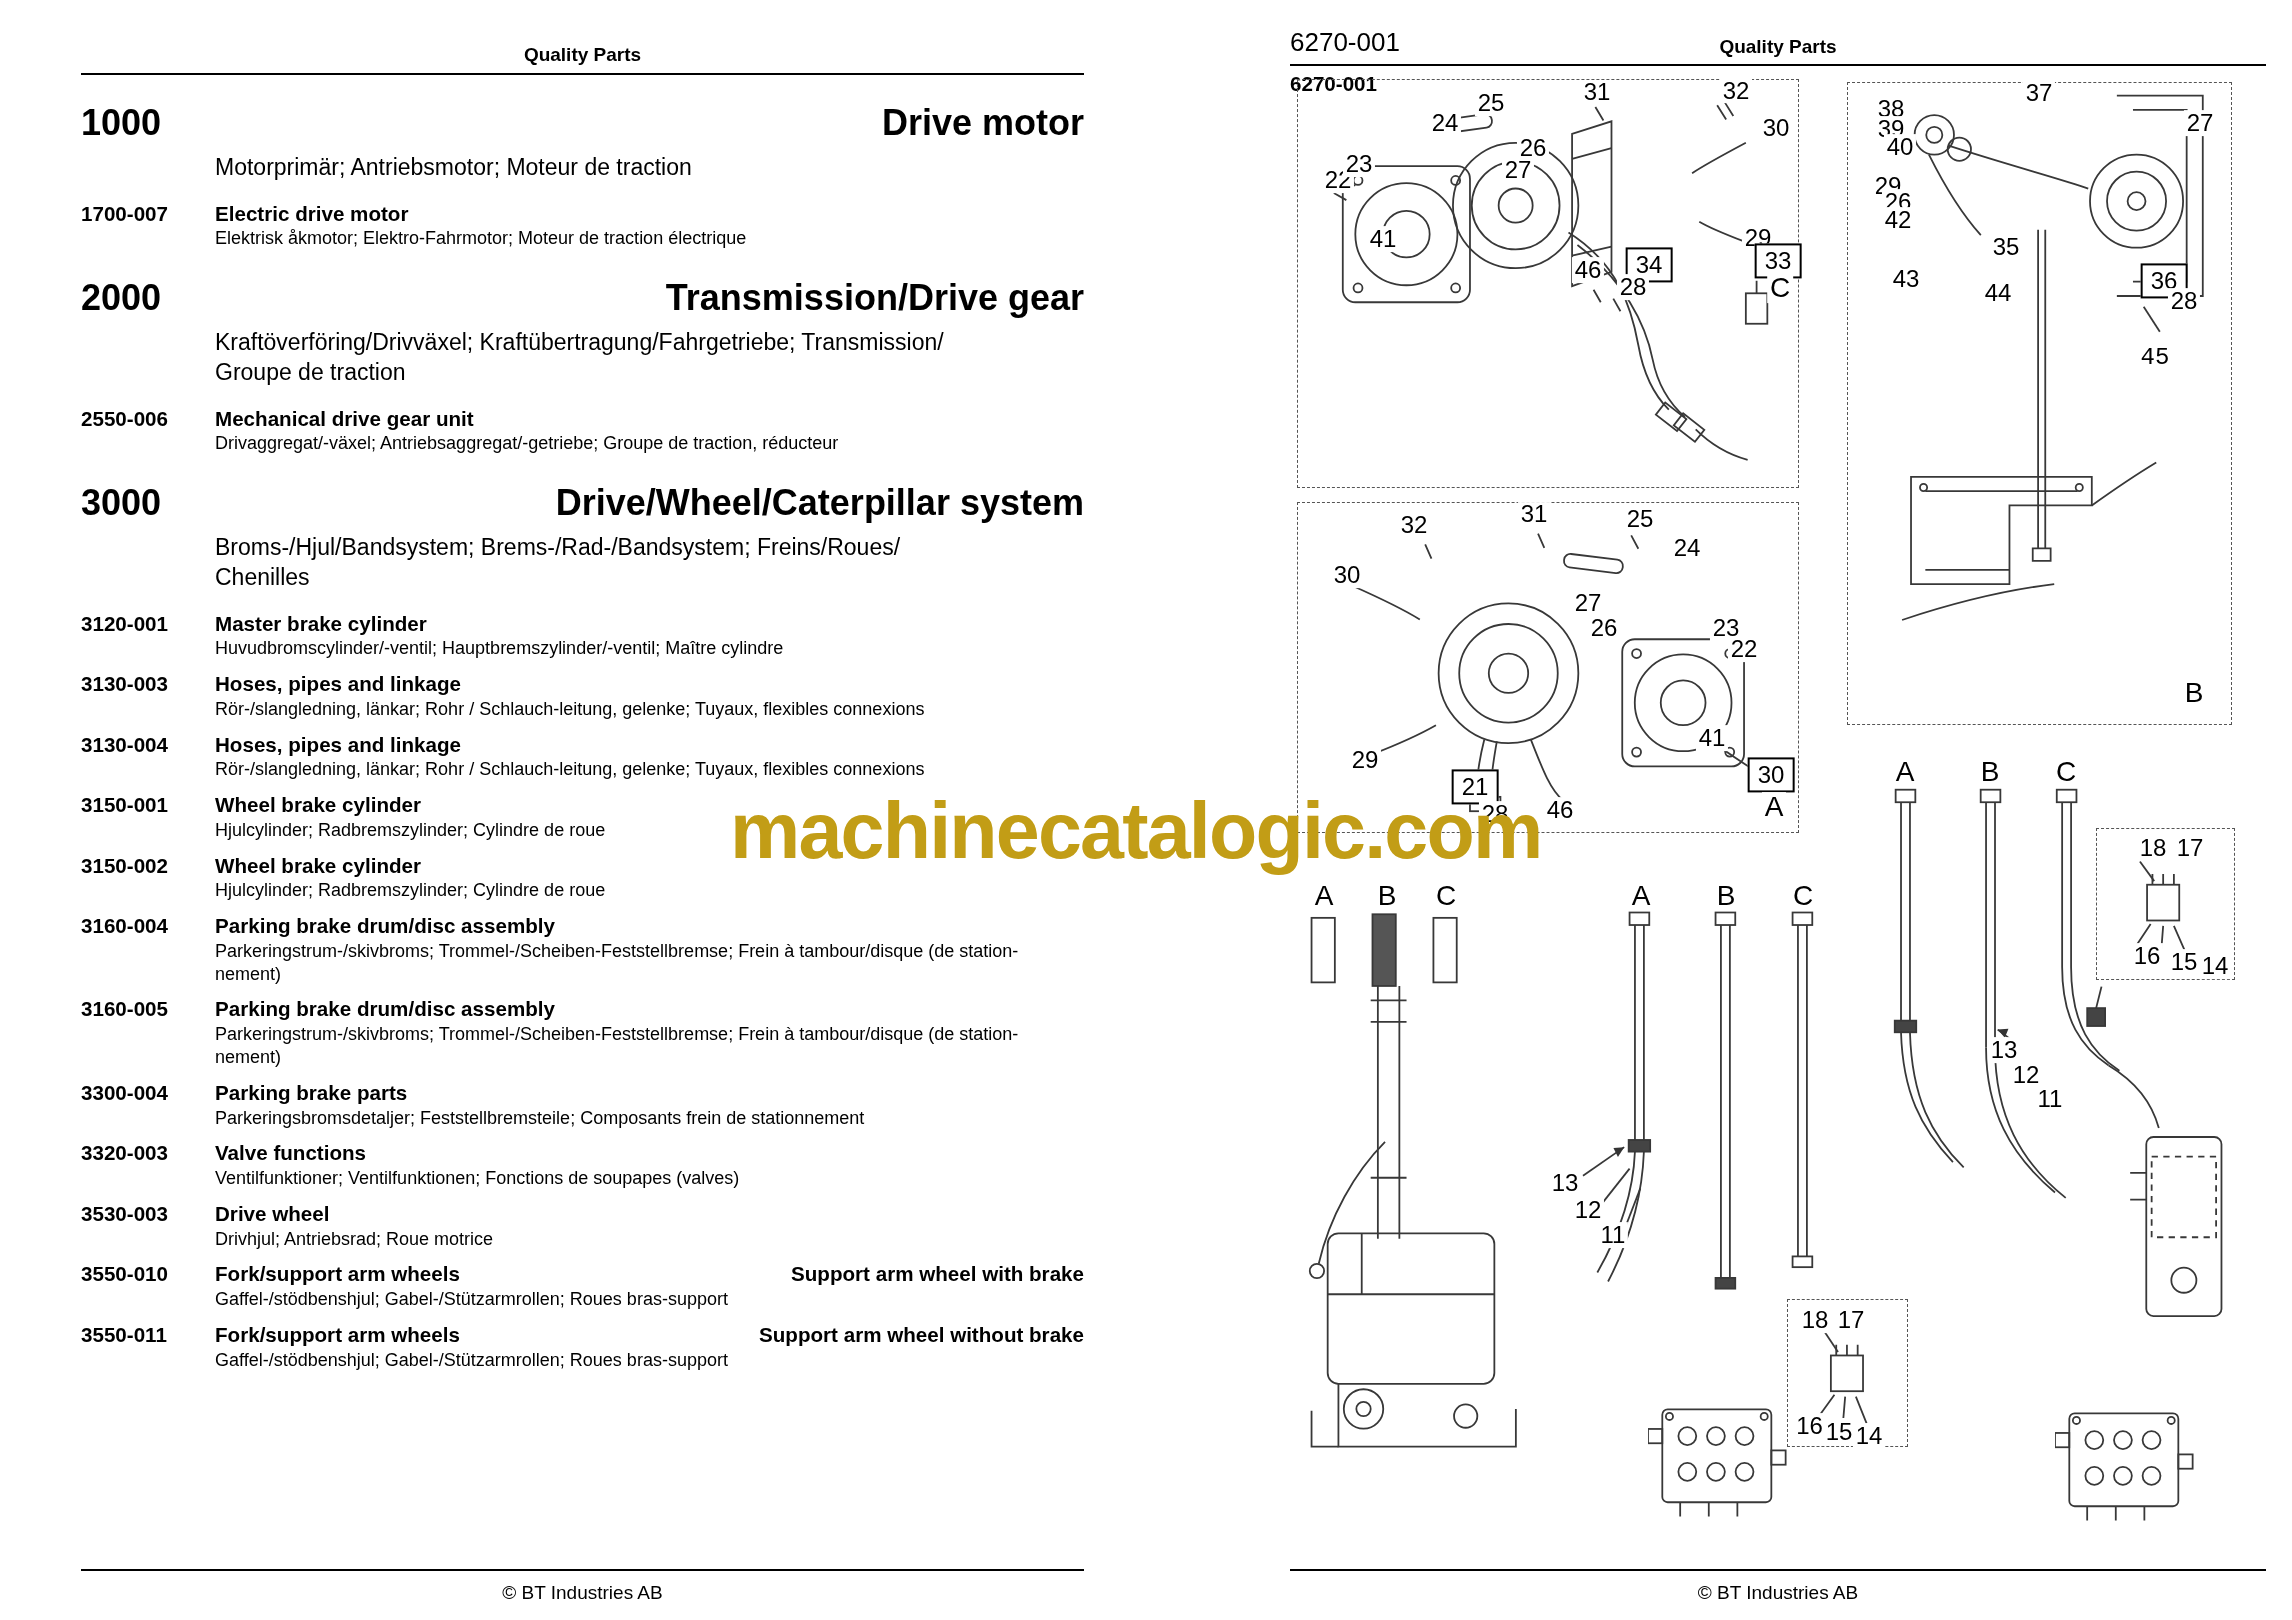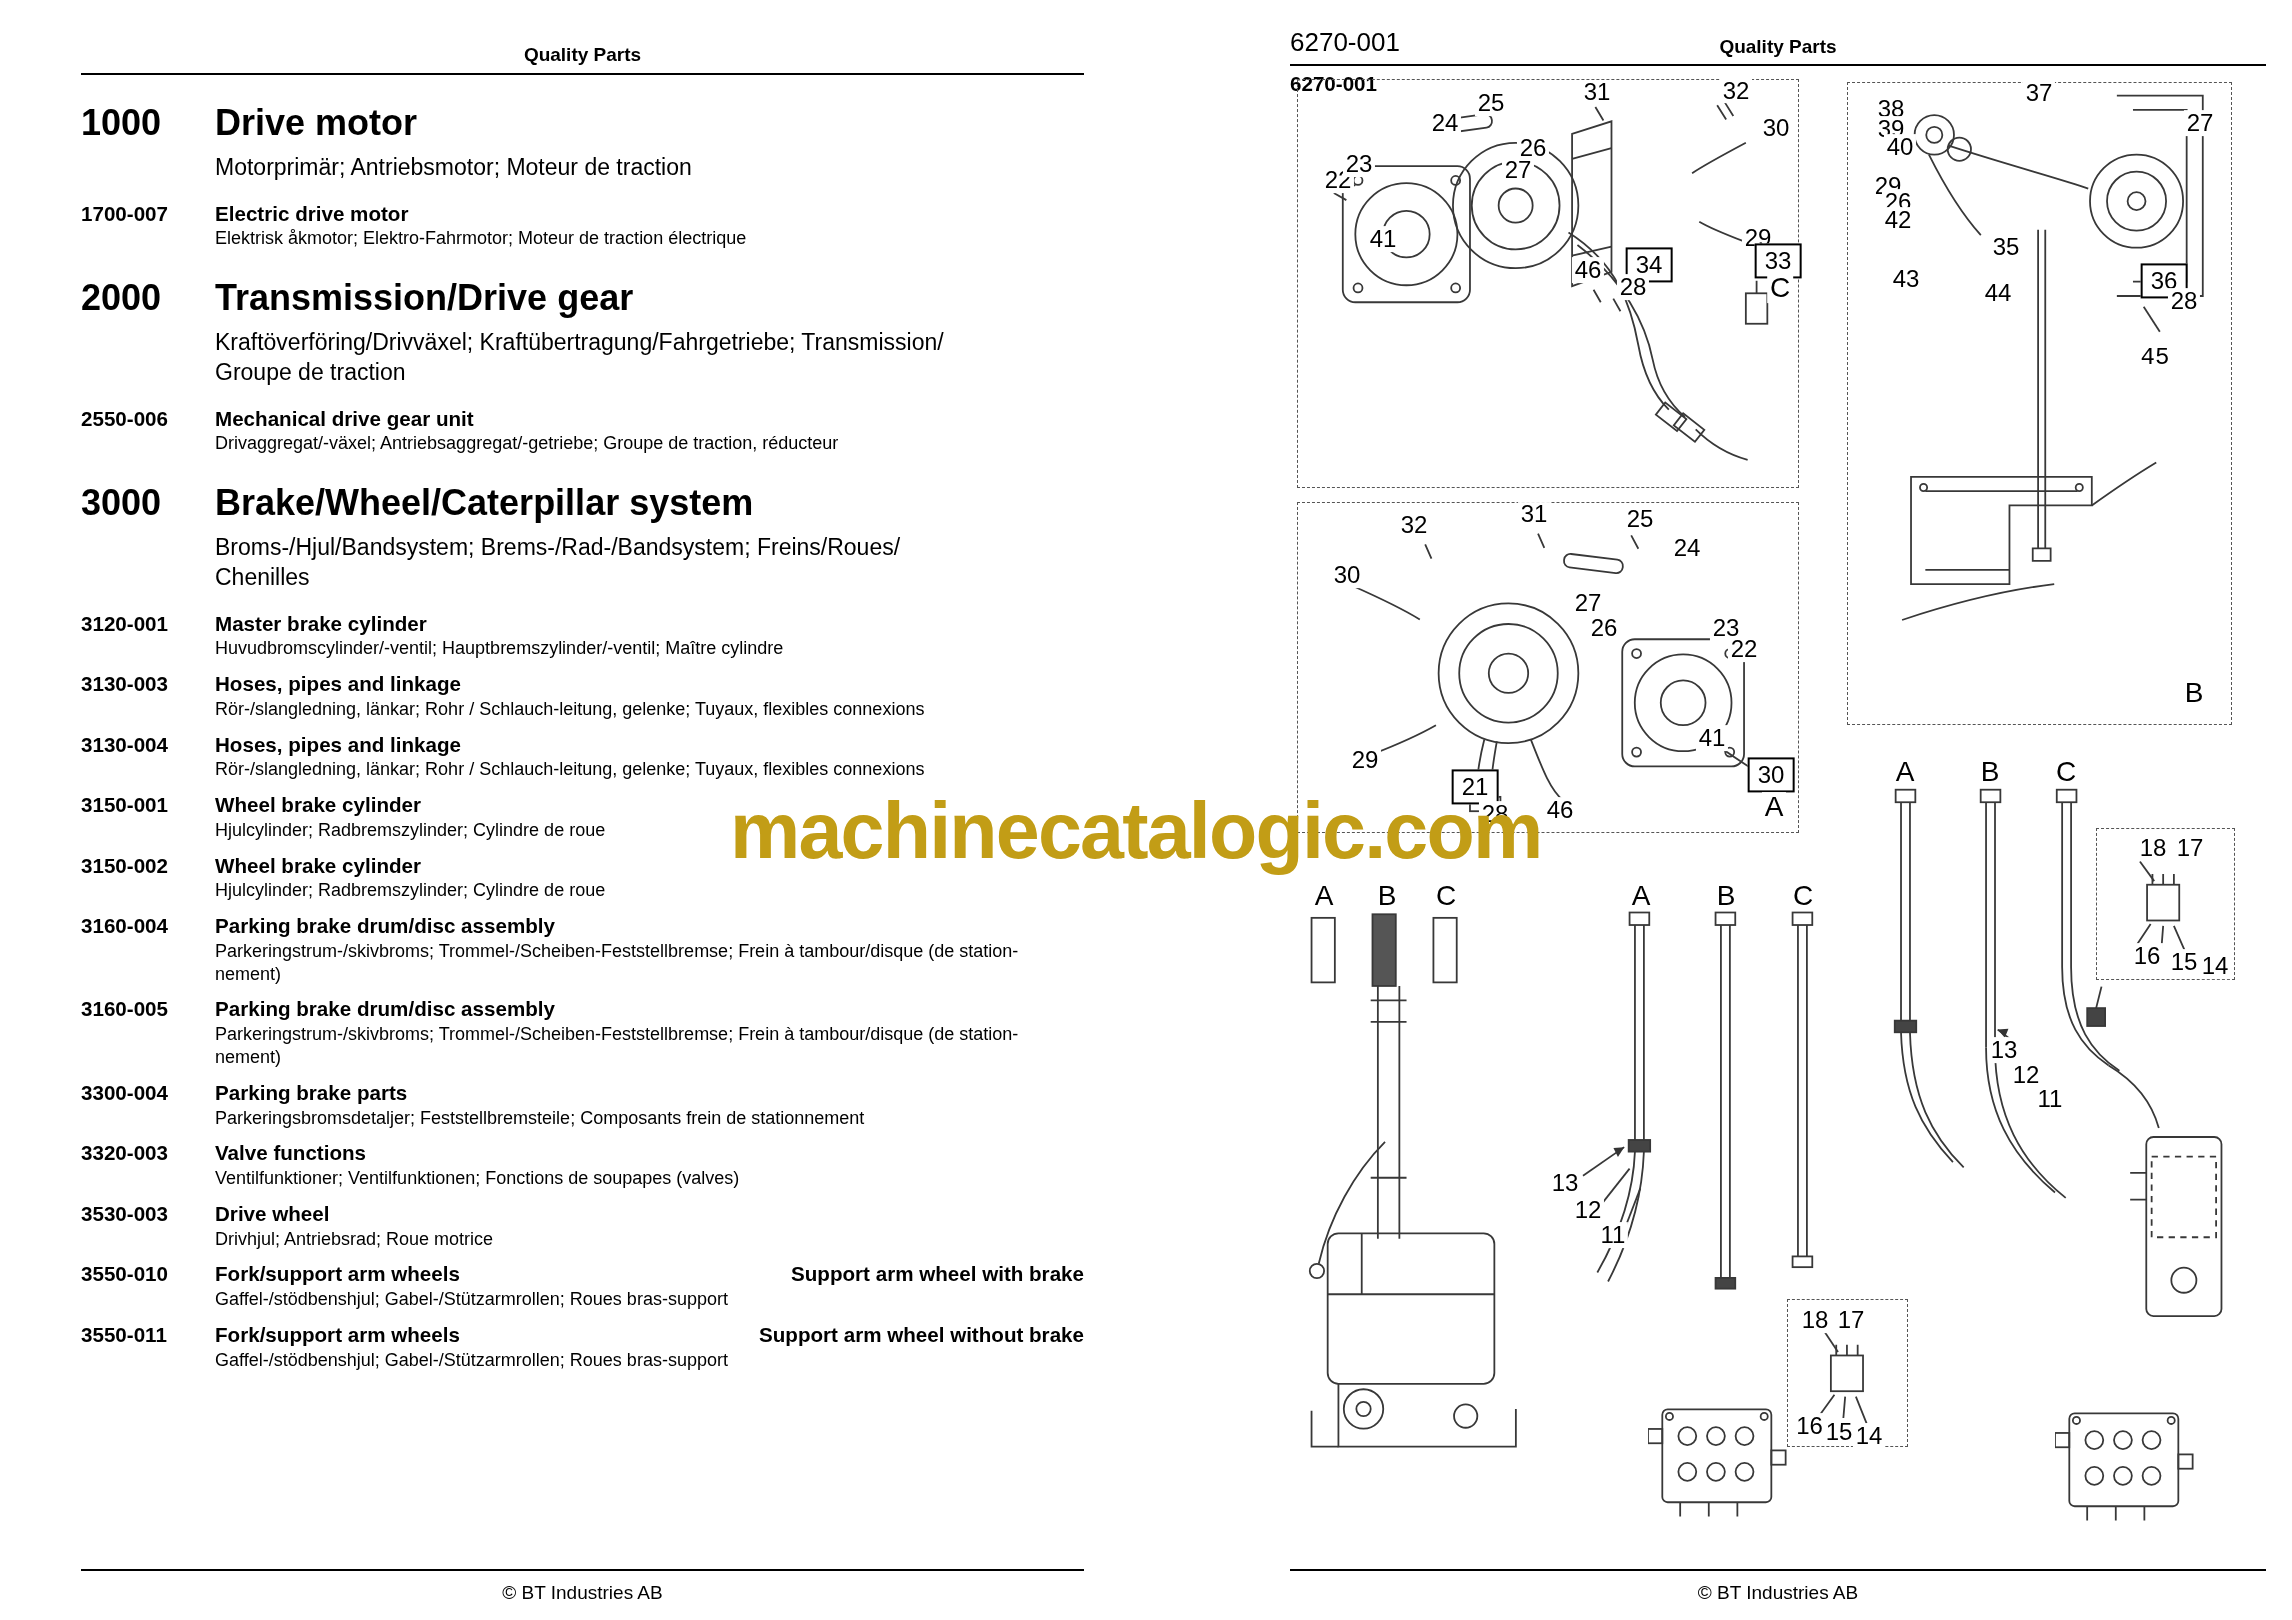--- a/index.html
+++ b/index.html
@@ -8,21 +8,21 @@
     position:relative; width:2293px; height:1620px; overflow:hidden;
     font-family:"Liberation Sans", sans-serif; color:#000;
   }
 
   
   .page-left { position:absolute; left:81px; top:34px; width:1003px; }
   .page-header { height:41px; border-bottom:2.7px solid #000; position:relative; }
   .ph-title { position:absolute; left:0; right:0; bottom:7.2px; text-align:center; font-size:19px; font-weight:bold; }
 
   .toc-section { margin-top:27px; }
-  .sec-head { display:flex; align-items:baseline; }
+  .sec-head { display:flex; align-items:baseline;justify-content:space-between; }
   .sec-num { flex:0 0 134px; font-size:36px; font-weight:bold; }
   .sec-title { font-size:36px; font-weight:bold; }
   .sec-sub { margin-left:134px; margin-top:9px; font-size:23px; line-height:29.6px; white-space:pre-line; }
   .sec-items { margin-top:18px; }
 
   .toc-item { display:flex; margin-bottom:10.7px; }
   .item-code { flex:0 0 134px; font-size:20.6px; font-weight:bold; line-height:25px; }
   .item-body { flex:1; }
   .item-title-row { display:flex; justify-content:space-between;text-align:right; }
   .item-title, .item-title-right { font-size:20.6px; font-weight:bold; line-height:25px; }
@@ -104,21 +104,21 @@
             </div>
           <div class="item-note">Drivaggregat/-växel; Antriebsaggregat/-getriebe; Groupe de traction, réducteur</div>
         </div>
       </div>
     </div>
   </div>
 
   <div class="toc-section">
     <div class="sec-head">
       <span class="sec-num">3000</span>
-      <span class="sec-title">Brake/Wheel/Caterpillar system</span>
+      <span class="sec-title">Drive/Wheel/Caterpillar system</span>
     </div>
     <div class="sec-sub">Broms-/Hjul/Bandsystem; Brems-/Rad-/Bandsystem; Freins/Roues/
 Chenilles</div>
     <div class="sec-items">
 
       <div class="toc-item">
         <span class="item-code">3120-001</span>
         <div class="item-body">
             <div class="item-title-row">
               <span class="item-title">Master brake cylinder</span>

